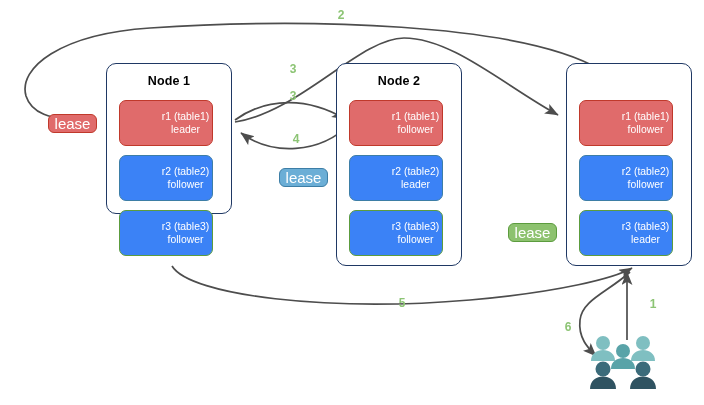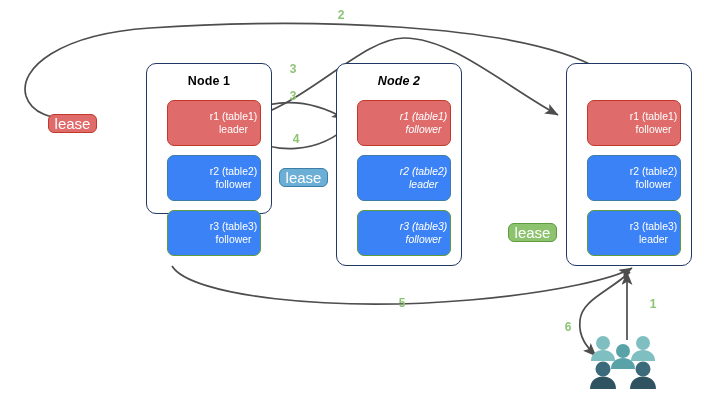--- a/index.html
+++ b/index.html
@@ -37,21 +37,21 @@
     right: 0;
     top: 10px;
     text-align: center;
     font-size: 12.5px;
     font-weight: bold;
     color: #000000;
     letter-spacing: 0.1px;
   }
   .replica {
     position: absolute;
-    left: 20px;
+    left: 12px;
     width: 94px;
     height: 46px;
     border-radius: 7px;
     box-sizing: border-box;
     display: flex;
     flex-direction: column;
     align-items: center;
     justify-content: center;
     color: #ffffff;
     font-size: 10.4px;
@@ -114,37 +114,37 @@
 
     <path d="M 350,124 C 320,154 272,156 241,133" fill="none" stroke="#4d4d4d" stroke-width="1.7" marker-end="url(#ah)"></path>
 
     <path d="M 172,266 C 190,296 330,312 470,300 C 560,292 615,278 632,268" fill="none" stroke="#4d4d4d" stroke-width="1.7" marker-end="url(#ah)"></path>
 
     <path d="M 627,340 L 627,272" fill="none" stroke="#4d4d4d" stroke-width="1.7" marker-end="url(#ah)"></path>
 
     <path d="M 630,272 C 608,292 582,300 580,320 C 578,338 588,348 596,356" fill="none" stroke="#4d4d4d" stroke-width="1.7" marker-end="url(#ah)"></path>
   </svg>
 
-  <div class="node-box" style="left:106px; top:63px; width:126px; height:151px;margin-left:40px;">
+  <div class="node-box" style="left:106px; top:63px; width:126px; height:151px;">
     <div class="node-title">Node 1</div>
     <div class="replica rep-red" style="top:36px;">
       <span class="l1">r1 (table1)</span>
       <span class="l2">leader</span>
     </div>
     <div class="replica rep-blue" style="top:91px;">
       <span class="l1">r2 (table2)</span>
       <span class="l2">follower</span>
     </div>
     <div class="replica rep-green" style="top:146px;">
       <span class="l1">r3 (table3)</span>
       <span class="l2">follower</span>
     </div>
   </div>
 
-  <div class="node-box" style="left:336px; top:63px; width:126px; height:203px;font-style:italic;">
+  <div class="node-box" style="left:336px; top:63px; width:126px; height:203px;">
     <div class="node-title">Node 2</div>
     <div class="replica rep-red" style="top:36px;">
       <span class="l1">r1 (table1)</span>
       <span class="l2">follower</span>
     </div>
     <div class="replica rep-blue" style="top:91px;">
       <span class="l1">r2 (table2)</span>
       <span class="l2">leader</span>
     </div>
     <div class="replica rep-green" style="top:146px;">

